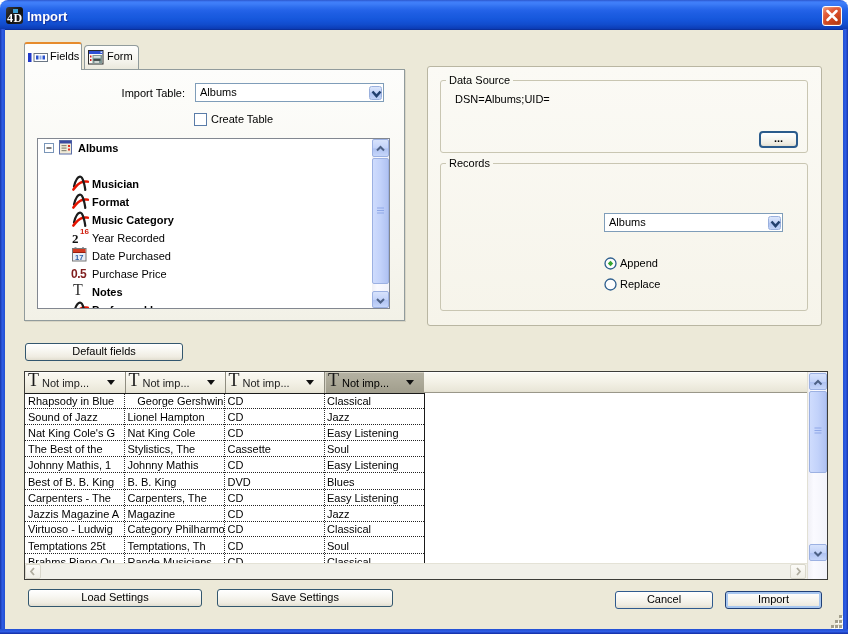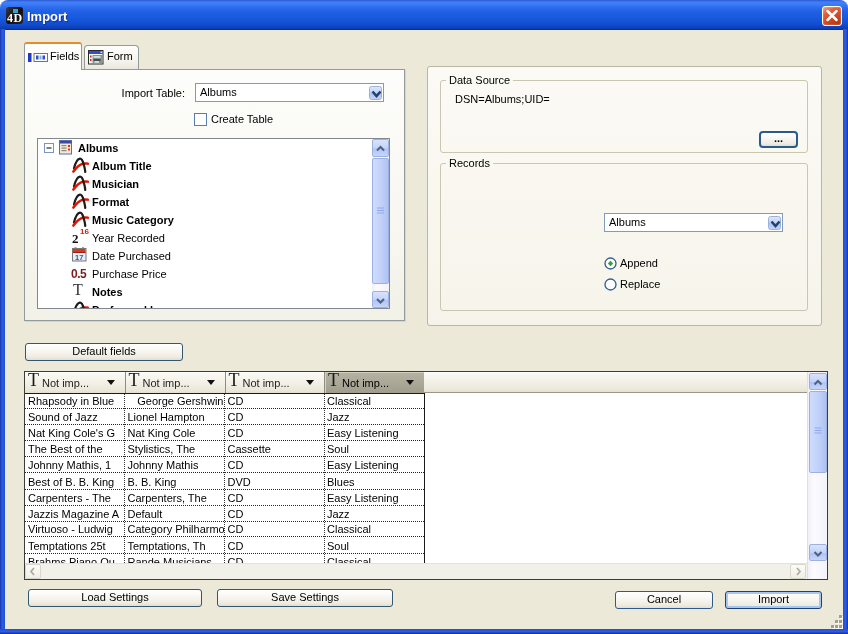--- a/index.html
+++ b/index.html
@@ -107,30 +107,20 @@
         <rect x="0.5" y="0.5" width="12" height="13.5" fill="#f0ead8" stroke="#5a6ea8" stroke-width="1"></rect>
         <rect x="1" y="1" width="11.5" height="2.5" fill="#3a4aa0"></rect>
         <rect x="2.5" y="5" width="5" height="1.2" fill="#8a8a7a"></rect>
         <rect x="2.5" y="7.5" width="5" height="1.2" fill="#8a8a7a"></rect>
         <rect x="2.5" y="10" width="5" height="1.2" fill="#8a8a7a"></rect>
         <rect x="9" y="5" width="2" height="2" fill="#e03020"></rect>
         <rect x="9" y="8.5" width="2" height="2" fill="#e03020"></rect>
       </svg>
       <div class="ttext" style="left:39px;font-weight:bold;">Albums</div>
     </div>
-    <div class="trow" style="top:18px;width:330px;">
-      <div style="position:absolute;left:33px;top:0;width:18px;height:17px;">
-        <svg width="18" height="17" style="position:absolute;left:0px;top:0px;">
-          <path d="M2 11.5 C3.2 6.5 5.5 1.8 8 1.6 C9.6 1.5 10.6 3.2 11.6 7" fill="none" stroke="#1c1c1c" stroke-width="2.2" stroke-linecap="round"></path>
-          <path d="M1.4 14.6 C4 11 8 7.5 11 6.8 C13 6.35 14.9 6.35 15.8 6.7" fill="none" stroke="#e51400" stroke-width="2.5" stroke-linecap="round"></path>
-          <path d="M11 5.5 C12.1 7.8 12.7 10.5 13.3 15" fill="none" stroke="#1c1c1c" stroke-width="2.2" stroke-linecap="round"></path>
-        </svg>
-      </div>
-      <div class="ttext" style="font-weight:bold;">Album Title</div>
-    </div>
     <div class="trow" style="top:36px;width:330px;">
       <div style="position:absolute;left:33px;top:0;width:18px;height:17px;">
         <svg width="18" height="17" style="position:absolute;left:0px;top:0px;">
           <path d="M2 11.5 C3.2 6.5 5.5 1.8 8 1.6 C9.6 1.5 10.6 3.2 11.6 7" fill="none" stroke="#1c1c1c" stroke-width="2.2" stroke-linecap="round"></path>
           <path d="M1.4 14.6 C4 11 8 7.5 11 6.8 C13 6.35 14.9 6.35 15.8 6.7" fill="none" stroke="#e51400" stroke-width="2.5" stroke-linecap="round"></path>
           <path d="M11 5.5 C12.1 7.8 12.7 10.5 13.3 15" fill="none" stroke="#1c1c1c" stroke-width="2.2" stroke-linecap="round"></path>
         </svg>
       </div>
       <div class="ttext" style="font-weight:bold;">Musician</div>
     </div>
@@ -310,21 +300,21 @@
       <div class="cell" style="left:299.0px;width:99.0px;padding-left:3px;">Blues</div>
     </div>
     <div class="ab" style="left:0;top:118.6px;width:399px;height:15.1px;border-bottom:1px dotted #222;">
       <div class="cell" style="left:0.0px;width:98.5px;padding-left:3px;">Carpenters - The</div>
       <div class="cell" style="left:99.5px;width:99.0px;padding-left:3px;">Carpenters, The</div>
       <div class="cell" style="left:199.5px;width:98.5px;padding-left:3px;">CD</div>
       <div class="cell" style="left:299.0px;width:99.0px;padding-left:3px;">Easy Listening</div>
     </div>
     <div class="ab" style="left:0;top:134.7px;width:399px;height:15.1px;border-bottom:1px dotted #222;">
       <div class="cell" style="left:0.0px;width:98.5px;padding-left:3px;">Jazzis Magazine A</div>
-      <div class="cell" style="left:99.5px;width:99.0px;padding-left:3px;">Default</div>
+      <div class="cell" style="left:99.5px;width:99.0px;padding-left:3px;">Magazine</div>
       <div class="cell" style="left:199.5px;width:98.5px;padding-left:3px;">CD</div>
       <div class="cell" style="left:299.0px;width:99.0px;padding-left:3px;">Jazz</div>
     </div>
     <div class="ab" style="left:0;top:150px;width:399px;height:15.1px;border-bottom:1px dotted #222;">
       <div class="cell" style="left:0.0px;width:98.5px;padding-left:3px;">Virtuoso - Ludwig</div>
       <div class="cell" style="left:99.5px;width:99.0px;padding-left:3px;">Category Philharmo</div>
       <div class="cell" style="left:199.5px;width:98.5px;padding-left:3px;">CD</div>
       <div class="cell" style="left:299.0px;width:99.0px;padding-left:3px;">Classical</div>
     </div>
     <div class="ab" style="left:0;top:166.9px;width:399px;height:15.1px;border-bottom:1px dotted #222;">

